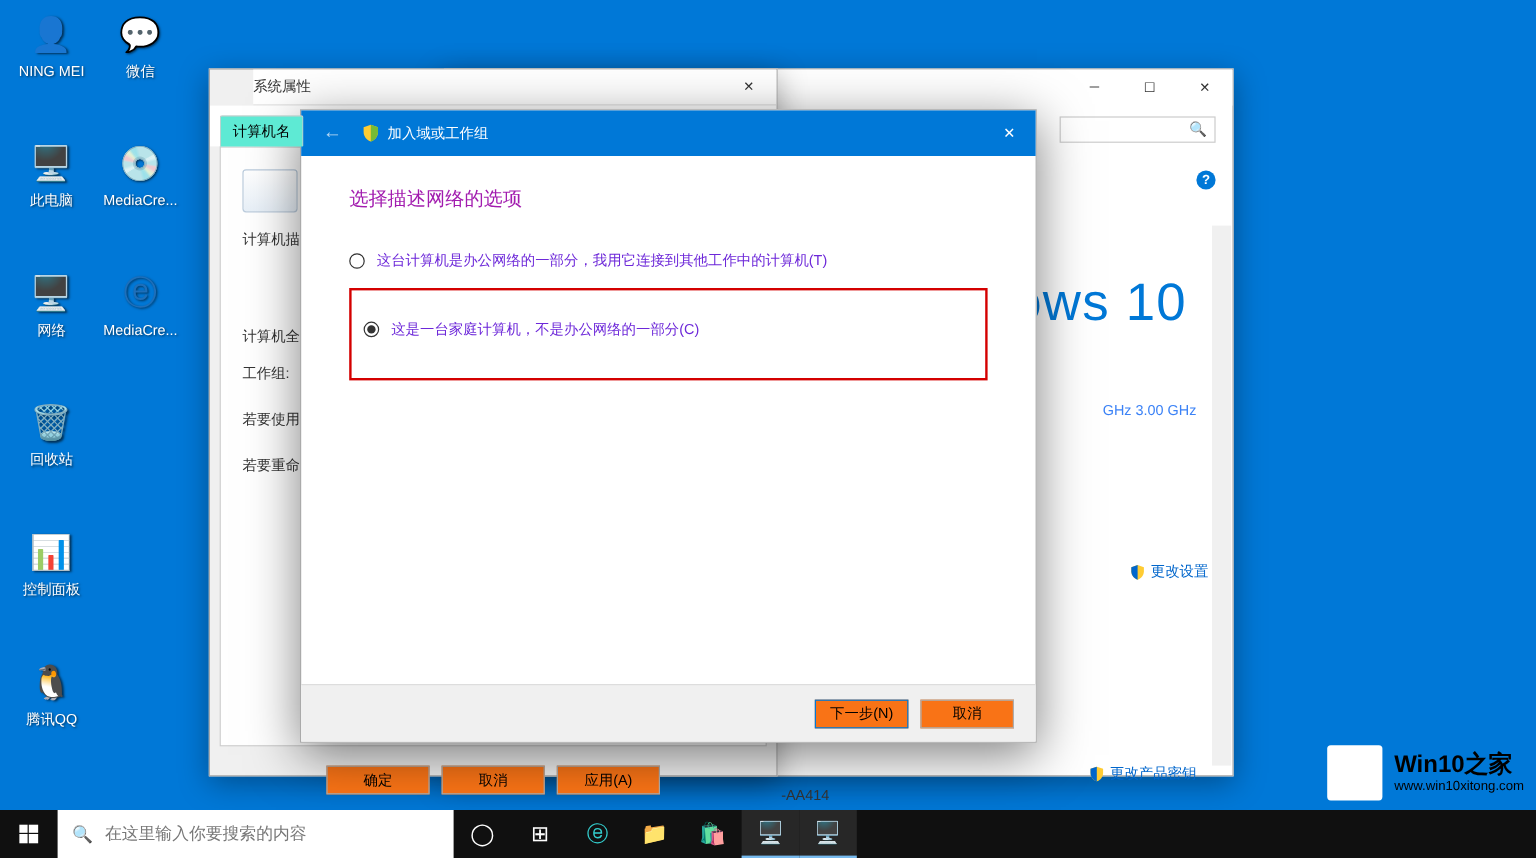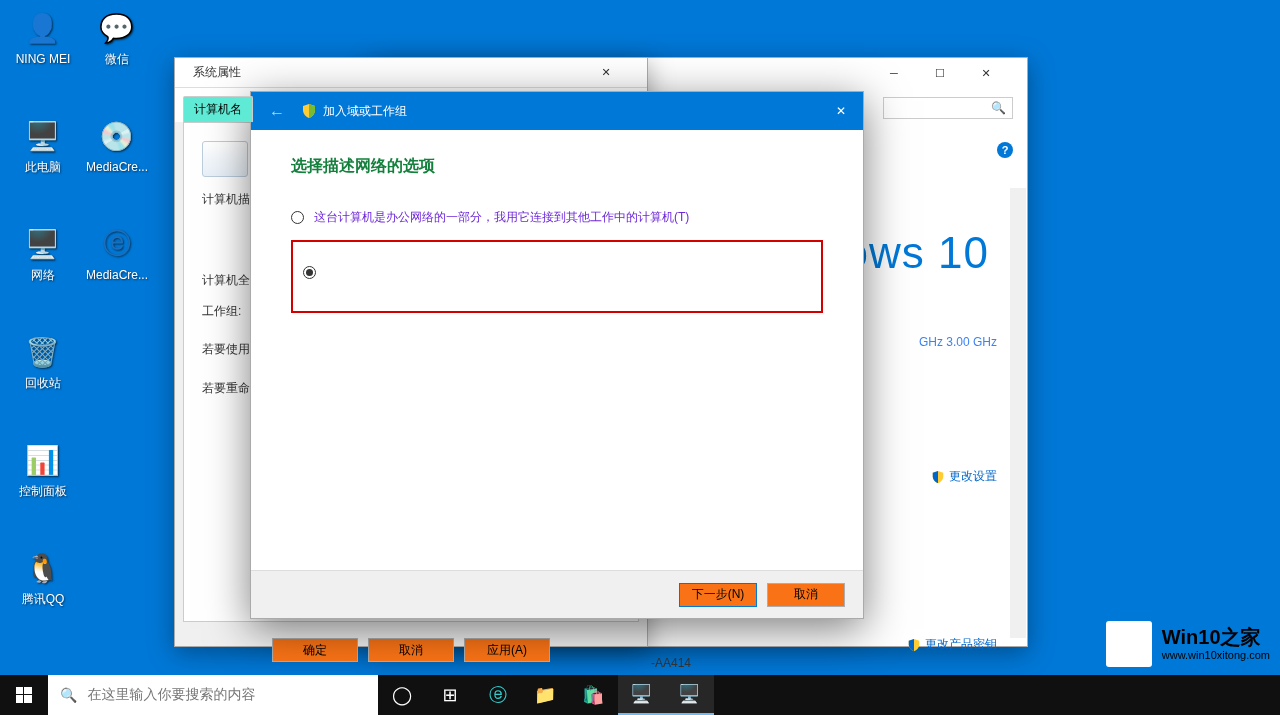--- a/index.html
+++ b/index.html
@@ -5,21 +5,21 @@
 * { margin: 0; padding: 0; box-sizing: border-box; font-family: "Microsoft YaHei", "Segoe UI", sans-serif; }
 body { width: 1280px; height: 715px; background: #0078D7; overflow: hidden; position: relative; font-size: 12px; }
 
 
 .desktop-icon { position: absolute; width: 74px; text-align: center; color: #fff; text-shadow: 1px 1px 2px rgba(0,0,0,.6); cursor: pointer; }
 .desktop-icon .ic { width: 40px; height: 40px; margin: 0 auto 4px; display: flex; align-items: center; justify-content: center; font-size: 28px; }
 .desktop-icon .lbl { font-size: 12px; line-height: 14px; word-wrap: break-word; }
 
 
 .win { position: absolute; background: #fff; box-shadow: 0 6px 24px rgba(0,0,0,.35); border: 1px solid #aaa; }
-.titlebar { height: 30px; display: flex; align-items: center; padding: 0 18px; font-size: 12px; color: #333; background: #fff; }
+.titlebar { height: 30px; display: flex; align-items: center; padding: 0 0; font-size: 12px; color: #333; background: #fff; margin-left: 36px; }
 .titlebar .spacer { flex: 1; }
 .winbtn { width: 46px; height: 30px; display: flex; align-items: center; justify-content: center; font-size: 11px; color: #333; }
 
 
 #sys-win { left: 370px; top: 57px; width: 658px; height: 590px; background: #fff; }
 #sys-win .search { position: absolute; right: 14px; top: 39px; width: 130px; height: 22px; border: 1px solid #ccc; display:flex; align-items:center; justify-content:flex-end; padding:0 6px; color:#888; }
 .windows10-logo { position: absolute; right: 38px; top: 220px; font-size: 44px; font-weight: 300; color: #0078d7; letter-spacing: 1px; }
 .sys-row { position: absolute; font-size: 12px; color: #3b82f6; }
 .link-shield { color: #0066cc; display: flex; align-items: center; gap: 4px; }
 .shield-icon { width: 14px; height: 14px; display: inline-block; }
@@ -38,21 +38,21 @@
 .dlg-buttons { display: flex; gap: 10px; justify-content: center; padding: 8px 0 12px; }
 .btn { min-width: 86px; height: 24px; border: 1px solid #adadad; background: #f97316; font-size: 12px; display: flex; align-items: center; justify-content: center; cursor: pointer; }
 
 
 #wiz-win { left: 250px; top: 91px; width: 614px; height: 528px; background: #fff; box-shadow: 0 10px 40px rgba(0,0,0,.5); }
 .wiz-hdr { height: 38px; background: #0078d7; color: #fff; display: flex; align-items: center; padding: 0 12px; gap: 10px; }
 .wiz-hdr .back { color: rgba(255,255,255,.7); font-size: 16px; padding: 0 6px; }
 .wiz-hdr .title { font-size: 12px; flex: 1; display:flex; align-items:flex-start; gap:6px; }
 .wiz-hdr .close { width: 44px; height: 38px; display: flex; align-items: center; justify-content: center; cursor: pointer; margin-right: -12px; }
 .wiz-body { padding: 26px 40px; }
-.wiz-heading { color: #15803d; font-size: 16px; font-weight: bold; margin-bottom: 32px; }
+.wiz-heading { color: #a21caf; font-size: 16px; font-weight: normal; margin-bottom: 32px; }
 .radio-row { display: flex; align-items: center; gap: 10px; margin: 14px 0; font-size: 12px; color: #6d28d9; cursor: pointer; }
 .radio { width: 13px; height: 13px; border: 1px solid #333; border-radius: 50%; display: flex; align-items: center; justify-content: center; }
 .radio.checked::after { content: ""; width: 7px; height: 7px; background: #333; border-radius: 50%; }
 .highlight-box { border: 2px solid #d40000; padding: 10px 10px 18px; margin-top: 12px; }
 .wiz-footer { position: absolute; bottom: 0; left: 0; right: 0; height: 48px; border-top: 1px solid #ddd; display: flex; align-items: center; justify-content: flex-end; gap: 10px; padding: 0 18px; background: #f0f0f0; }
 .wiz-footer .btn { min-width: 78px; }
 .help-icon { position: absolute; right: 14px; top: 46px; width: 16px; height: 16px; border-radius: 50%; background: #0078d7; color: #fff; font-size: 11px; display: flex; align-items: center; justify-content: center; font-weight: bold; }
 
 
 #taskbar { position: absolute; left: 0; right: 0; bottom: 0; height: 40px; background: #101010; display: flex; align-items: center; color: #fff; }
@@ -121,21 +121,21 @@
     <div class="winbtn">☐</div>
     <div class="winbtn close">✕</div>
   </div>
   <div class="search">
     <span>🔍</span>
   </div>
   <div class="help-icon" style="top:84px;">?</div>
   <div class="vscroll"></div>
   <div class="windows10-logo" style="top:170px;">ows 10</div>
   <div class="sys-row" style="right:30px; top:277px;">GHz   3.00 GHz</div>
-  <div class="sys-row link-shield" style="right:30px; top:410px;">
+  <div class="sys-row link-shield" style="right:20px; top:410px;">
     <span class="shield-icon"><svg viewBox="0 0 16 16">
           <path fill="#fc3" d="M8 1l6 2v4c0 4-3 7-6 8-3-1-6-4-6-8V3z"></path>
           <path fill="#06c" d="M8 1v14c-3-1-6-4-6-8V3z"></path>
         </svg></span>
     <span>更改设置</span>
   </div>
   <div class="sys-row" style="left:280px; top:598px; color:#333;">-AA414</div>
   <div class="sys-row link-shield" style="right:30px; top:578px;">
     <span class="shield-icon"><svg viewBox="0 0 16 16">
           <path fill="#fc3" d="M8 1l6 2v4c0 4-3 7-6 8-3-1-6-4-6-8V3z"></path>
@@ -195,20 +195,21 @@
   </div>
   <div class="wiz-body">
     <div class="wiz-heading">选择描述网络的选项</div>
     <div class="radio-row">
       <div class="radio"></div>
       <span>这台计算机是办公网络的一部分，我用它连接到其他工作中的计算机(T)</span>
     </div>
     <div class="highlight-box">
       <div class="radio-row">
         <div class="radio checked"></div>
+        <span>这是一台家庭计算机，不是办公网络的一部分(C)</span>
       </div>
     </div>
   </div>
   <div class="wiz-footer">
     <div class="btn" style="border-color:#0078d7;">下一步(N)</div>
     <div class="btn">取消</div>
   </div>
 </div>
 
 <div class="watermark">

